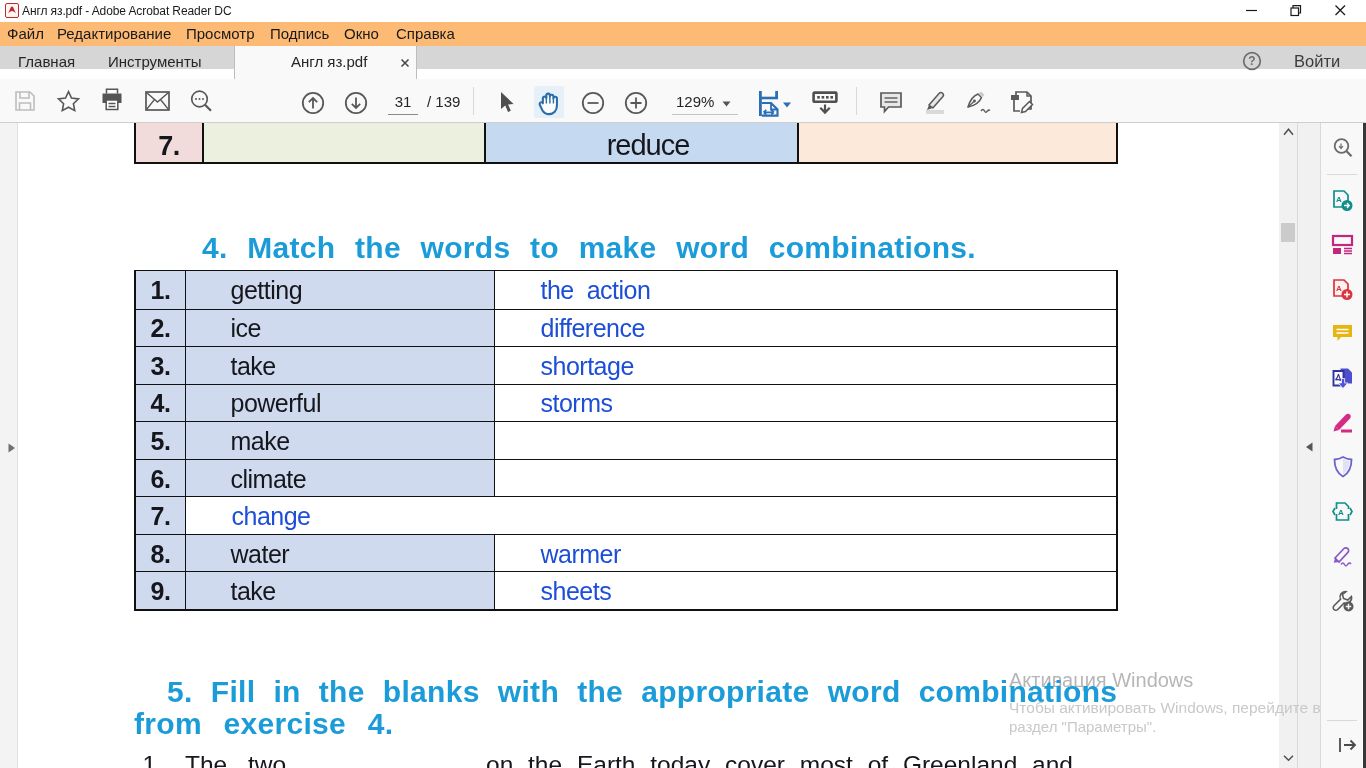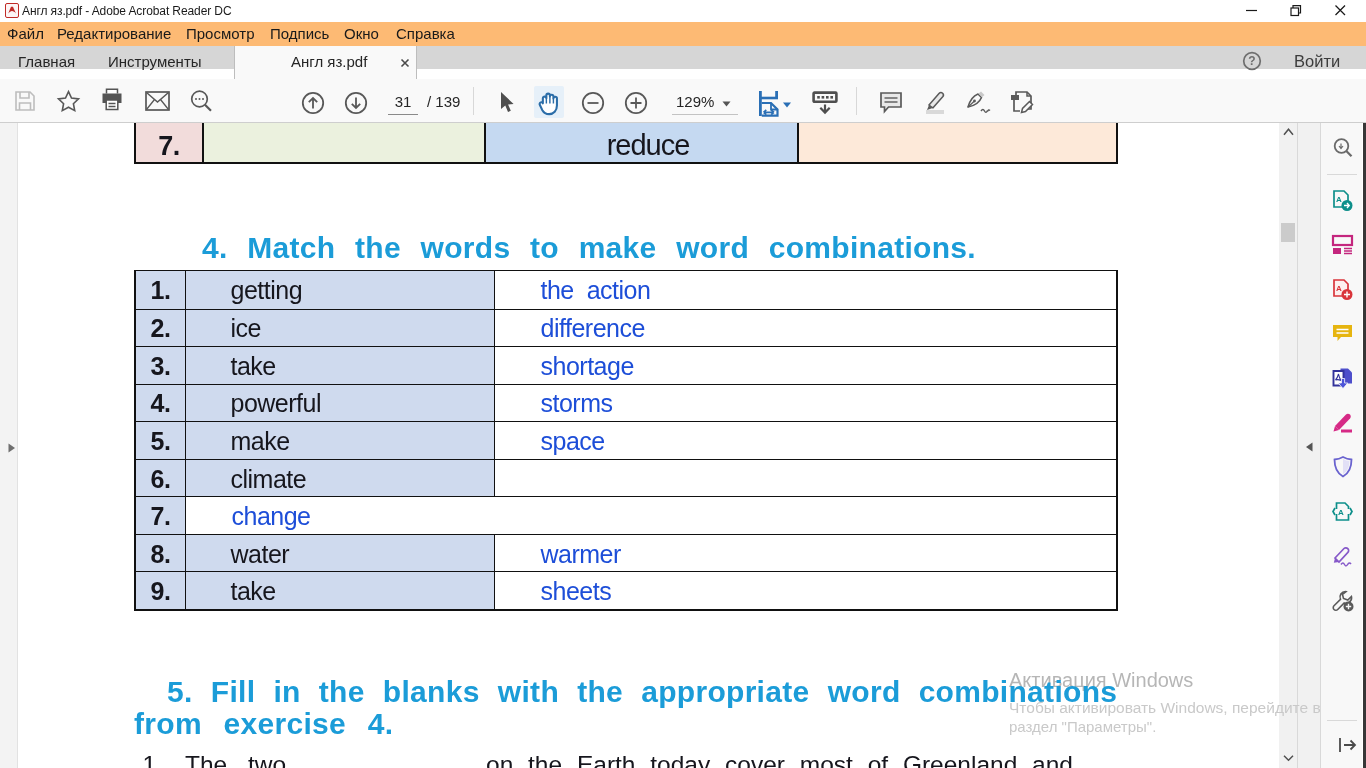--- a/index.html
+++ b/index.html
@@ -259,21 +259,20 @@
           <div class="c3">shortage</div>
         </div>
       <div class="row">
           <div class="c1">4.</div>
           <div class="c2">powerful</div>
           <div class="c3">storms</div>
         </div>
       <div class="row">
           <div class="c1">5.</div>
           <div class="c2">make</div>
-          <div class="c3">space</div>
         </div>
       <div class="row">
           <div class="c1">6.</div>
           <div class="c2">climate</div>
         </div>
       <div class="row">
           <div class="c1">7.</div>
           <div class="c3">change</div>
         </div>
       <div class="row">

